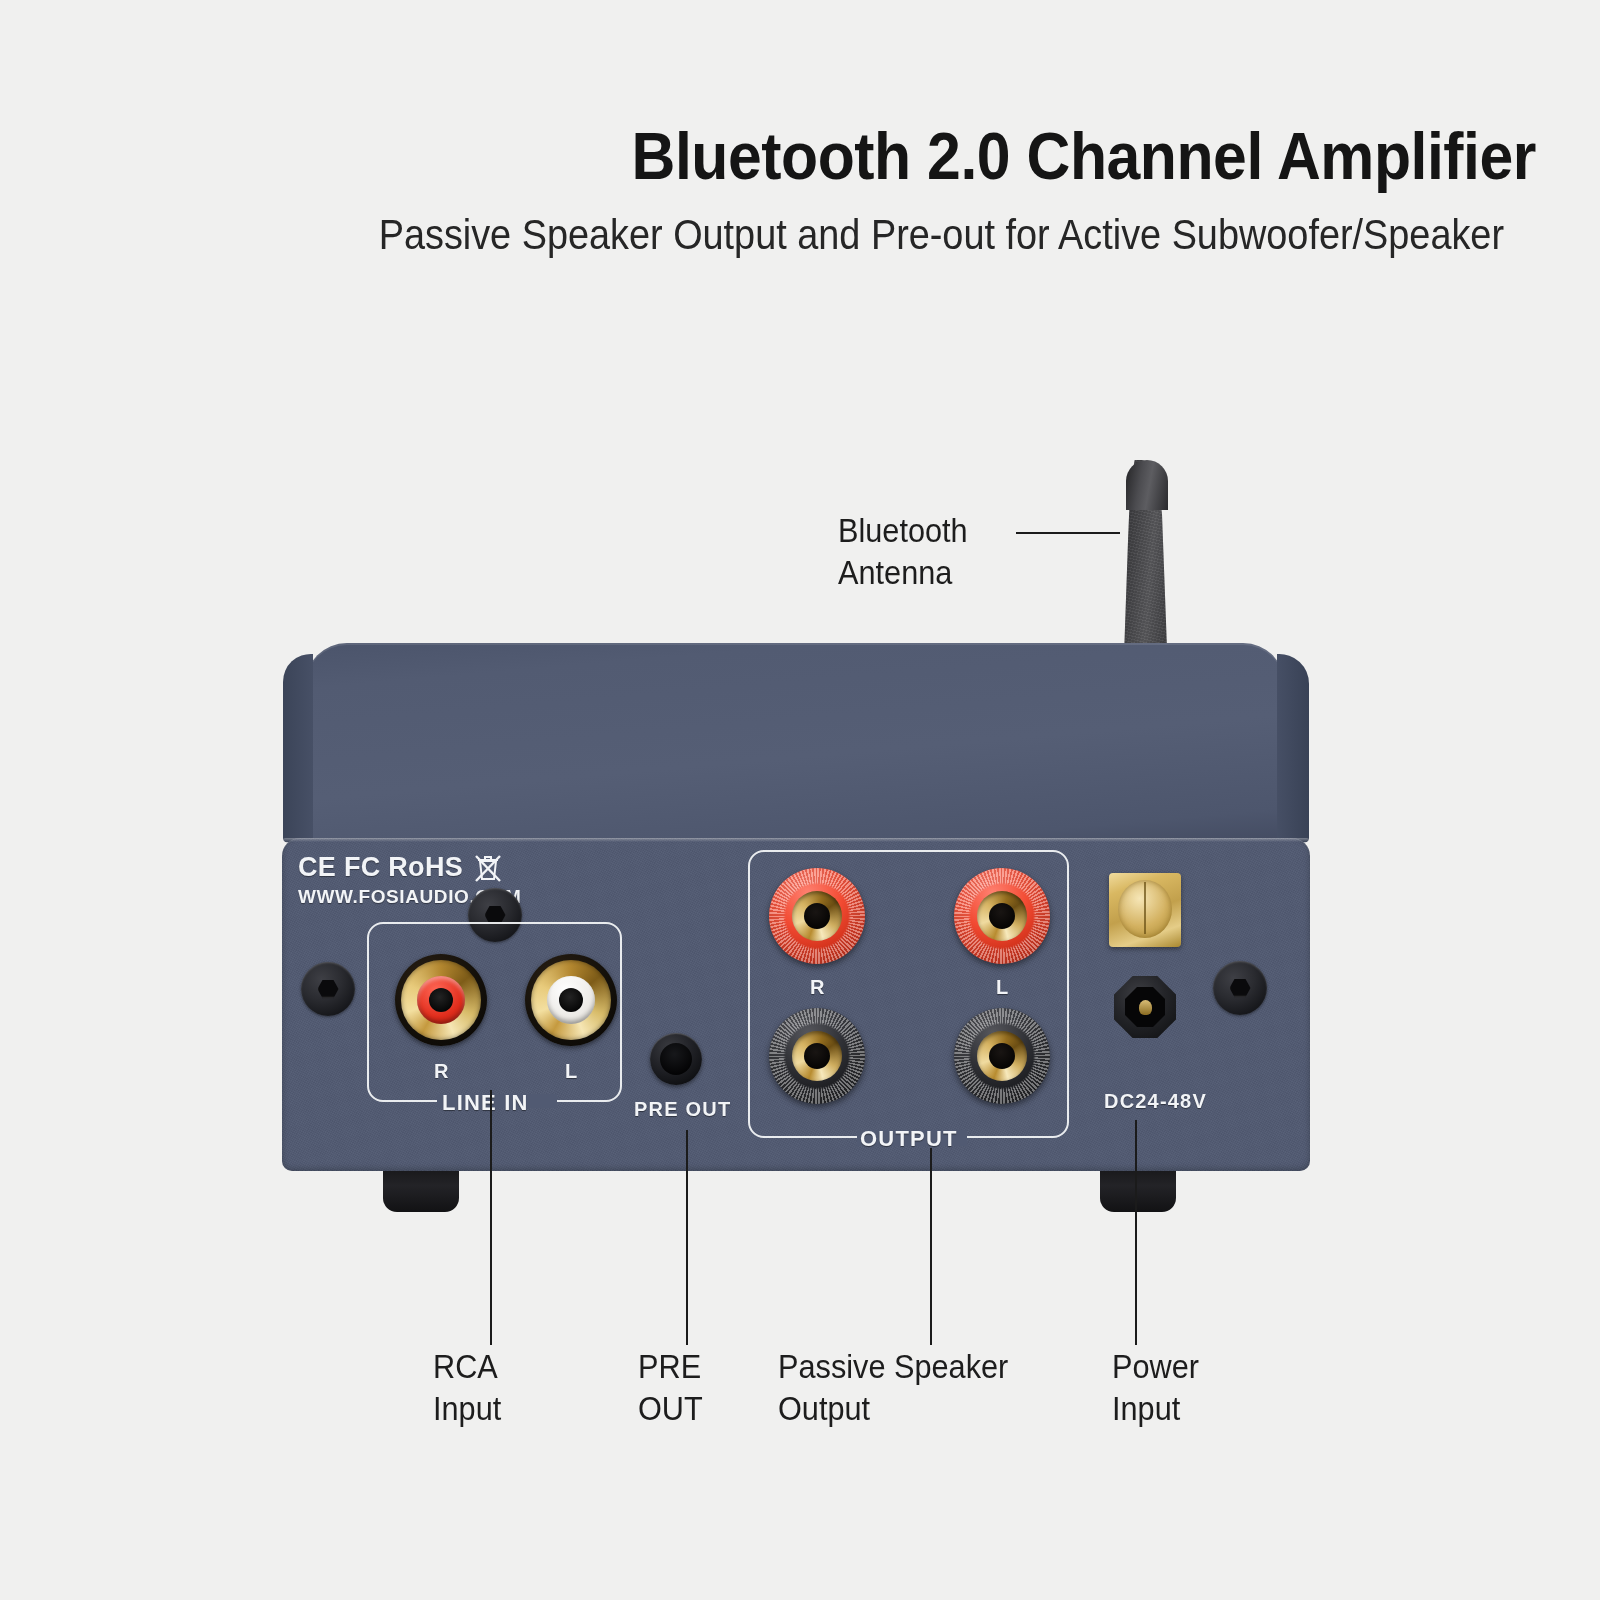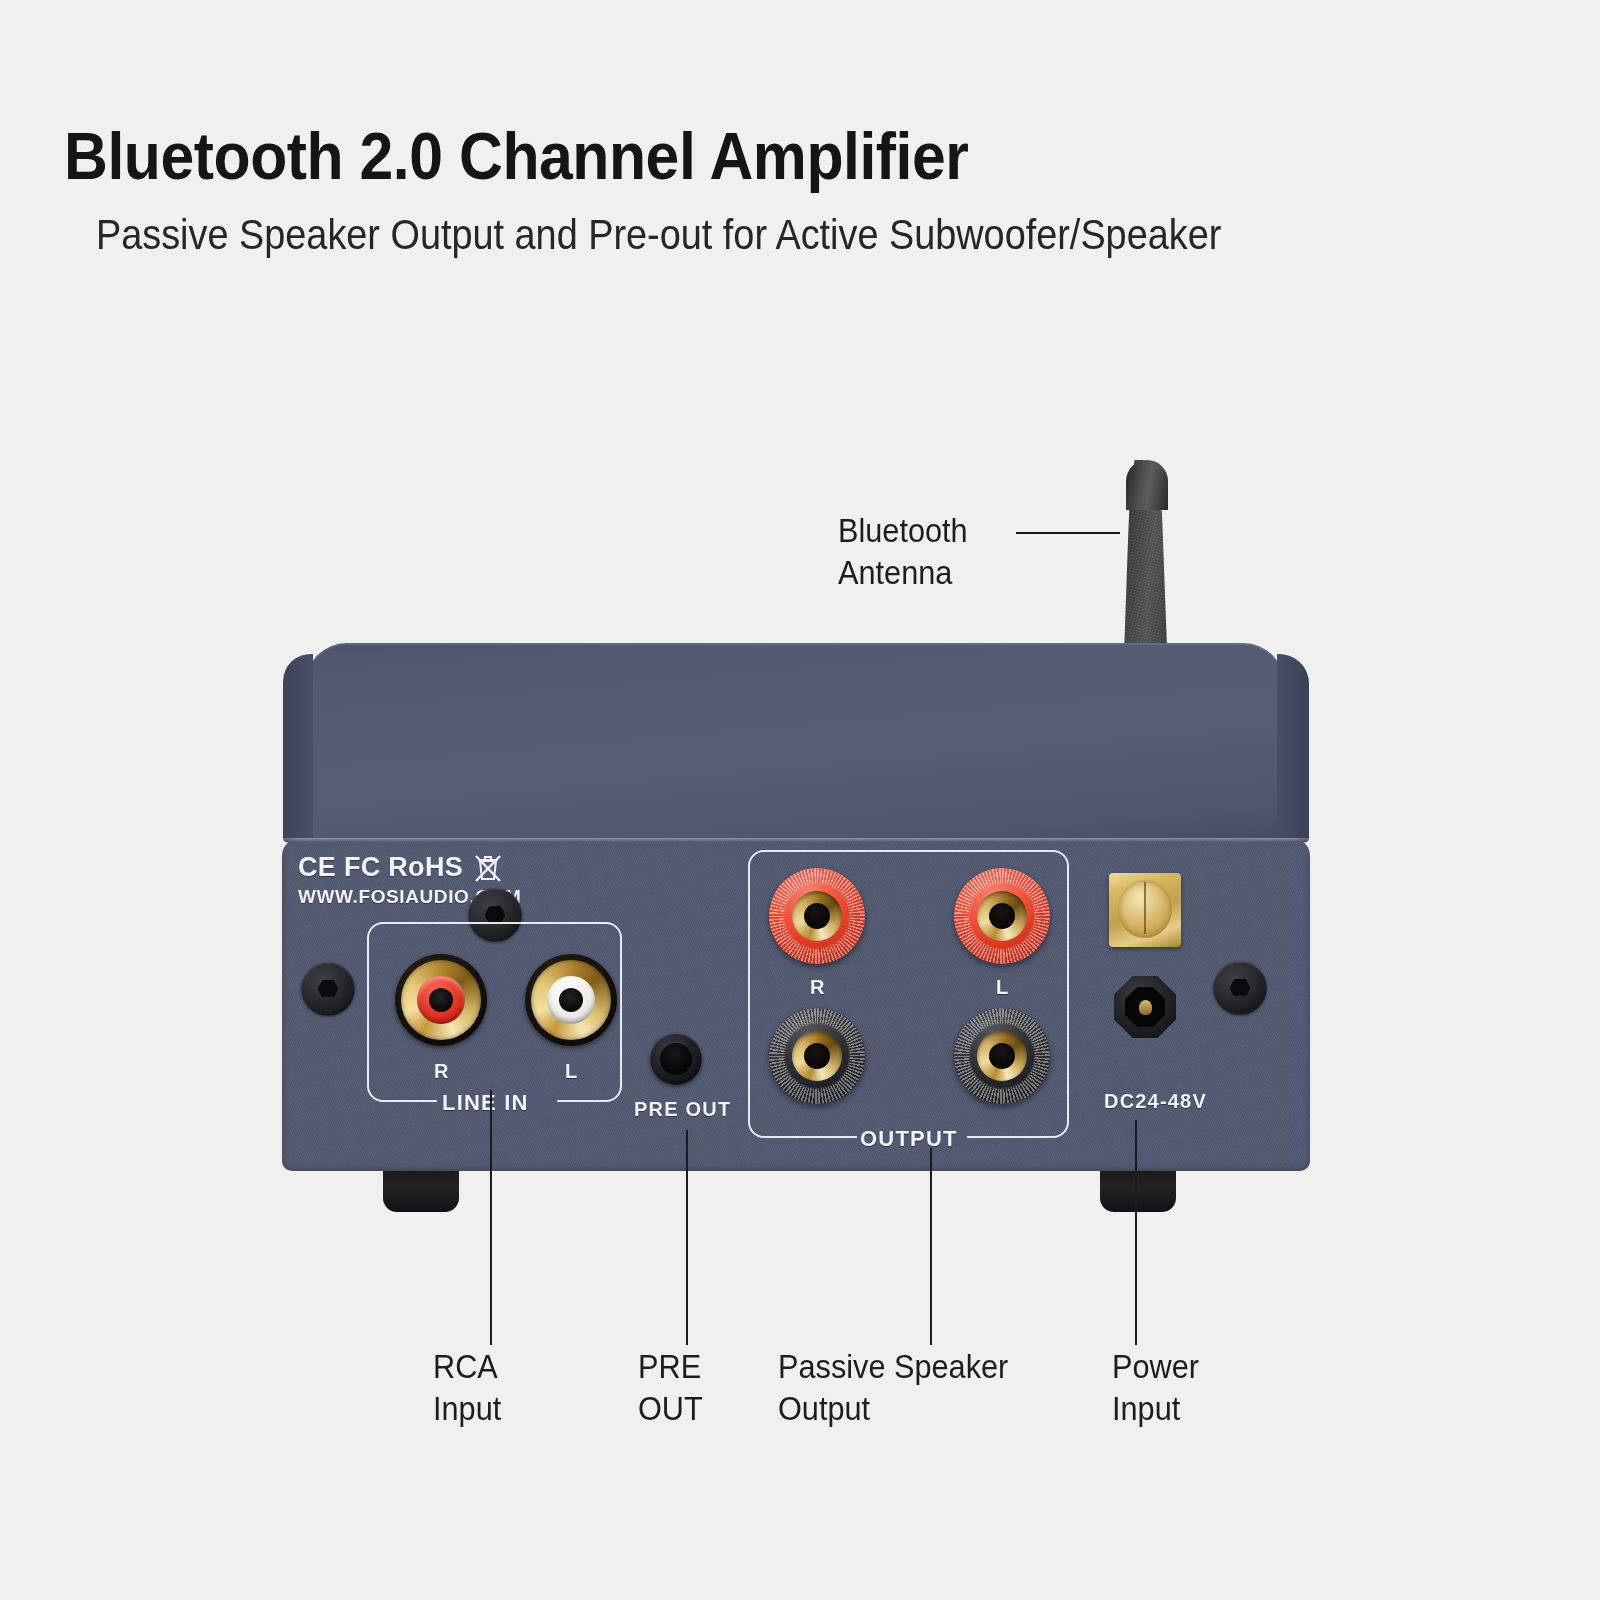--- a/index.html
+++ b/index.html
@@ -13,21 +13,21 @@
     position: relative;
     overflow: hidden;
     font-family: "Liberation Sans", sans-serif;
     background: #f0f0ef;
   }
 
   
   #header {
     position: absolute;
     top: 0; left: 0; right: 0;
-    text-align: left;
+    text-align: right;
   }
   #title {
     margin: 0;
     padding-top: 123px;
     font-family: "Liberation Sans Narrow", "Liberation Sans", sans-serif;
     font-size: 66px;
     font-weight: bold;
     letter-spacing: -0.5px;
     color: #151515;
     transform: scaleX(0.92);

